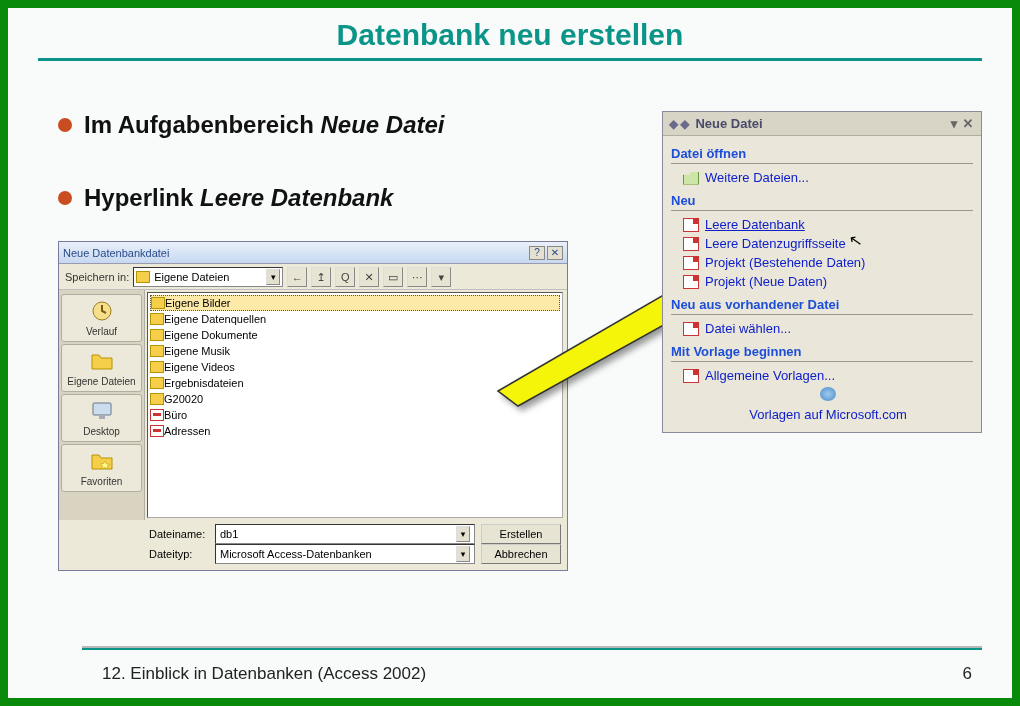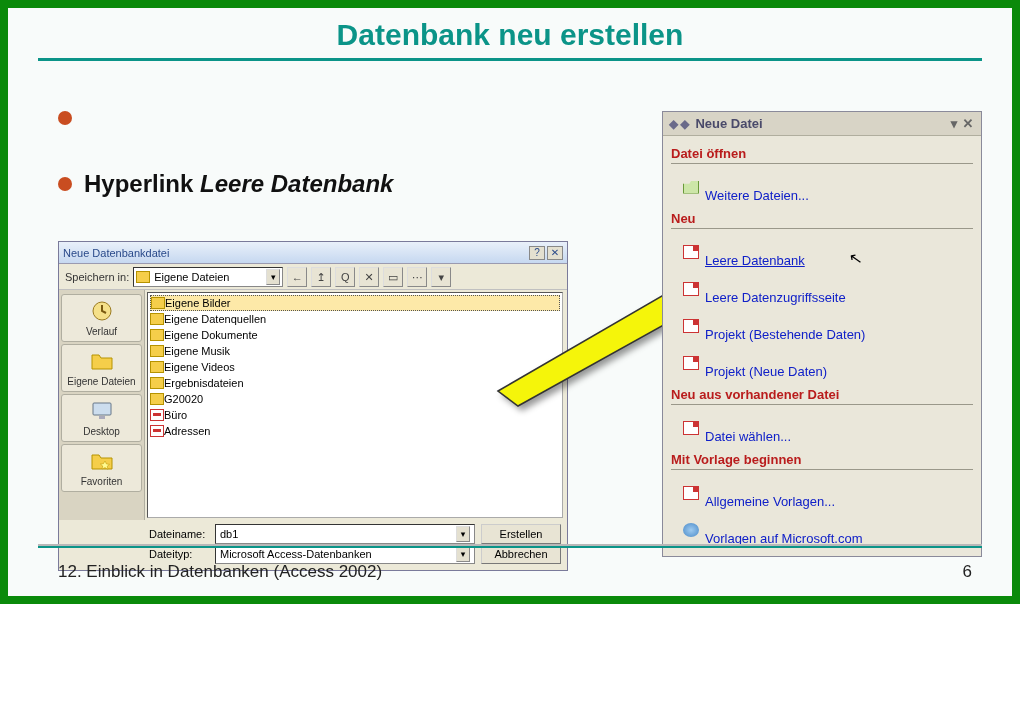--- a/index.html
+++ b/index.html
@@ -1,17 +1,17 @@
 <!DOCTYPE html>
 <html><head>
 <meta charset="utf-8">
 <style>
 * { box-sizing: border-box; margin: 0; padding: 0; }
 body { font-family: Arial, sans-serif; background: #fff; }
-.outer-frame { width: 1020px; height: 604px; border: 8px solid #0a8a0a; position: relative; background: #f8fbfa; }
+.outer-frame { width: 1020px; height: 706px; border: 8px solid #0a8a0a; position: relative; background: #f8fbfa; }
 .slide-title { text-align: center; color: #0b9488; font-size: 30px; font-weight: bold; padding: 10px 0 6px; }
 .hr-teal { height: 3px; background: #0b9488; margin: 0 30px; }
 .content { padding: 50px 30px 0 50px; position: relative; height: 560px; }
 .bullet-row { display: flex; align-items: center; margin-bottom: 45px; }
 .bullet-dot { width: 14px; height: 14px; background: #c94d20; border-radius: 50%; margin-right: 12px; flex-shrink: 0; }
 .bullet-text { font-size: 24px; font-weight: bold; color: #111; }
 .bullet-text em { font-style: italic; }
 
 .dialog { position: absolute; left: 50px; top: 180px; width: 510px; border: 1px solid #7a7a9a; background: #ece9d8; font-family: Tahoma, sans-serif; font-size: 11px; }
 .dialog-titlebar { background: linear-gradient(#e9f0fa,#c6d8f0); color: #2a4a8a; height: 22px; display: flex; align-items: center; padding: 0 4px; font-weight: normal; border-bottom: 1px solid #9a9ab0; }
@@ -42,49 +42,50 @@
 .bot-input { flex: 1; height: 20px; border: 1px inset #888; background: #fff; padding: 0 4px; font-size: 11px; display: flex; align-items: center; }
 .bot-input .dd { width: 14px; height: 16px; border: 1px outset #ddd; background: #e4e0d0; text-align: center; font-size: 9px; line-height: 14px; margin-left: auto; }
 .bot-btn { width: 80px; height: 20px; border: 1px outset #ccc; background: #e8e4d4; font-size: 11px; cursor: pointer; }
 
 .taskpane { position: absolute; right: 30px; top: 50px; width: 320px; border: 1px solid #8a8a9a; background: #eae7da; font-family: Tahoma, sans-serif; font-size: 13px; }
 .tp-header { height: 24px; background: #d8d4c6; border-bottom: 1px solid #b0ae9e; display: flex; align-items: center; padding: 0 6px; color: #4a4a6a; font-weight: bold; }
 .tp-header .diamond { font-size: 12px; color: #6a6a8a; margin-right: 2px; }
 .tp-header .spacer { flex: 1; }
 .tp-header .tp-dd,.tp-header .tp-close { width: 14px; color: #666; text-align: center; cursor: pointer; }
 .tp-body { padding: 4px 8px 8px; }
-.tp-section { font-weight: bold; color: #b91c1c; margin: 6px 0 2px; }
+.tp-section { font-weight: bold; color: #1d4ed8; margin: 6px 0 2px; }
 .tp-hr { height: 1px; background: #9a988a; margin-bottom: 4px; }
 .tp-link { display: flex; align-items: center; gap: 6px; padding: 2px 0 2px 12px; cursor: pointer; }
-.tp-link a { color: #1020c8; text-decoration: none; margin-top: 18px; }
+.tp-link a { color: #1020c8; text-decoration: none; }
 .tp-link a.u { text-decoration: underline; }
 .tp-ico { width: 16px; height: 14px; flex-shrink: 0; }
 .ico-open { background: #cde6a8; border: 1px solid #6a9a3a; clip-path: polygon(0 30%,40% 30%,50% 10%,100% 10%,100% 100%,0 100%); }
 .ico-sheet { background: #fff; border: 1px solid #c33; position: relative; }
 .ico-sheet::before { content: ""; position: absolute; right: 0; top: 0; width: 5px; height: 5px; background: #c33; }
 .ico-globe { background: radial-gradient(#9ecbf0,#4a8ac8); border-radius: 50%; }
 .cursor-ptr { position: absolute; left: 178px; top: 16px; font-size: 16px; pointer-events: none; transform: rotate(-10deg); }
 
 .arrow-svg { position: absolute; left: 480px; top: 180px; pointer-events: none; filter: drop-shadow(4px 4px 3px rgba(0,0,0,.4)); }
 
-.footer { position: absolute; bottom: 14px; left: 0; right: 0; }
+.footer { position: absolute; bottom: 14px; left: 0; right: 0; padding-left: 44px; }
 .footer .hr-teal2 { height: 2px; background: #0b9488; margin: 0 30px 8px; }
 .footer .hr-grey { height: 2px; background: #b8b8b8; margin: 0 30px 0; }
 .footer-row { display: flex; justify-content: space-between; padding: 6px 40px 0 50px; color: #222; font-size: 17px; }
 </style>
 </head>
 <body>
 
 <div class="outer-frame">
   <div class="slide-title">Datenbank neu erstellen</div>
   <div class="hr-teal"></div>
 
   <div class="content">
     <div class="bullet-row">
       <div class="bullet-dot"></div>
+      <div class="bullet-text"><span>Im Aufgabenbereich </span><em>Neue Datei</em></div>
     </div>
     <div class="bullet-row">
       <div class="bullet-dot"></div>
       <div class="bullet-text"><span>Hyperlink </span><em>Leere Datenbank</em></div>
     </div>
 
     <div class="dialog">
       <div class="dialog-titlebar">
         <span>Neue Datenbankdatei</span>
         <span class="spacer"></span>
@@ -227,21 +228,21 @@
           <div class="tp-link" style="position: relative;">
             <span class="tp-ico ico-sheet"></span>
             <a class="">Datei wählen...</a>
           </div>
           <div class="tp-section">Mit Vorlage beginnen</div>
           <div class="tp-hr"></div>
           <div class="tp-link" style="position: relative;">
             <span class="tp-ico ico-sheet"></span>
             <a class="">Allgemeine Vorlagen...</a>
           </div>
-          <div class="tp-link" style="position: relative;">
+          <div class="tp-link" style="position: relative; flex-direction: column;">
             <span class="tp-ico ico-globe"></span>
             <a class="">Vorlagen auf Microsoft.com</a>
           </div>
         </div>
     </div>
   </div>
 
   <div class="footer">
     <div class="hr-grey"></div>
     <div class="hr-teal2"></div>

